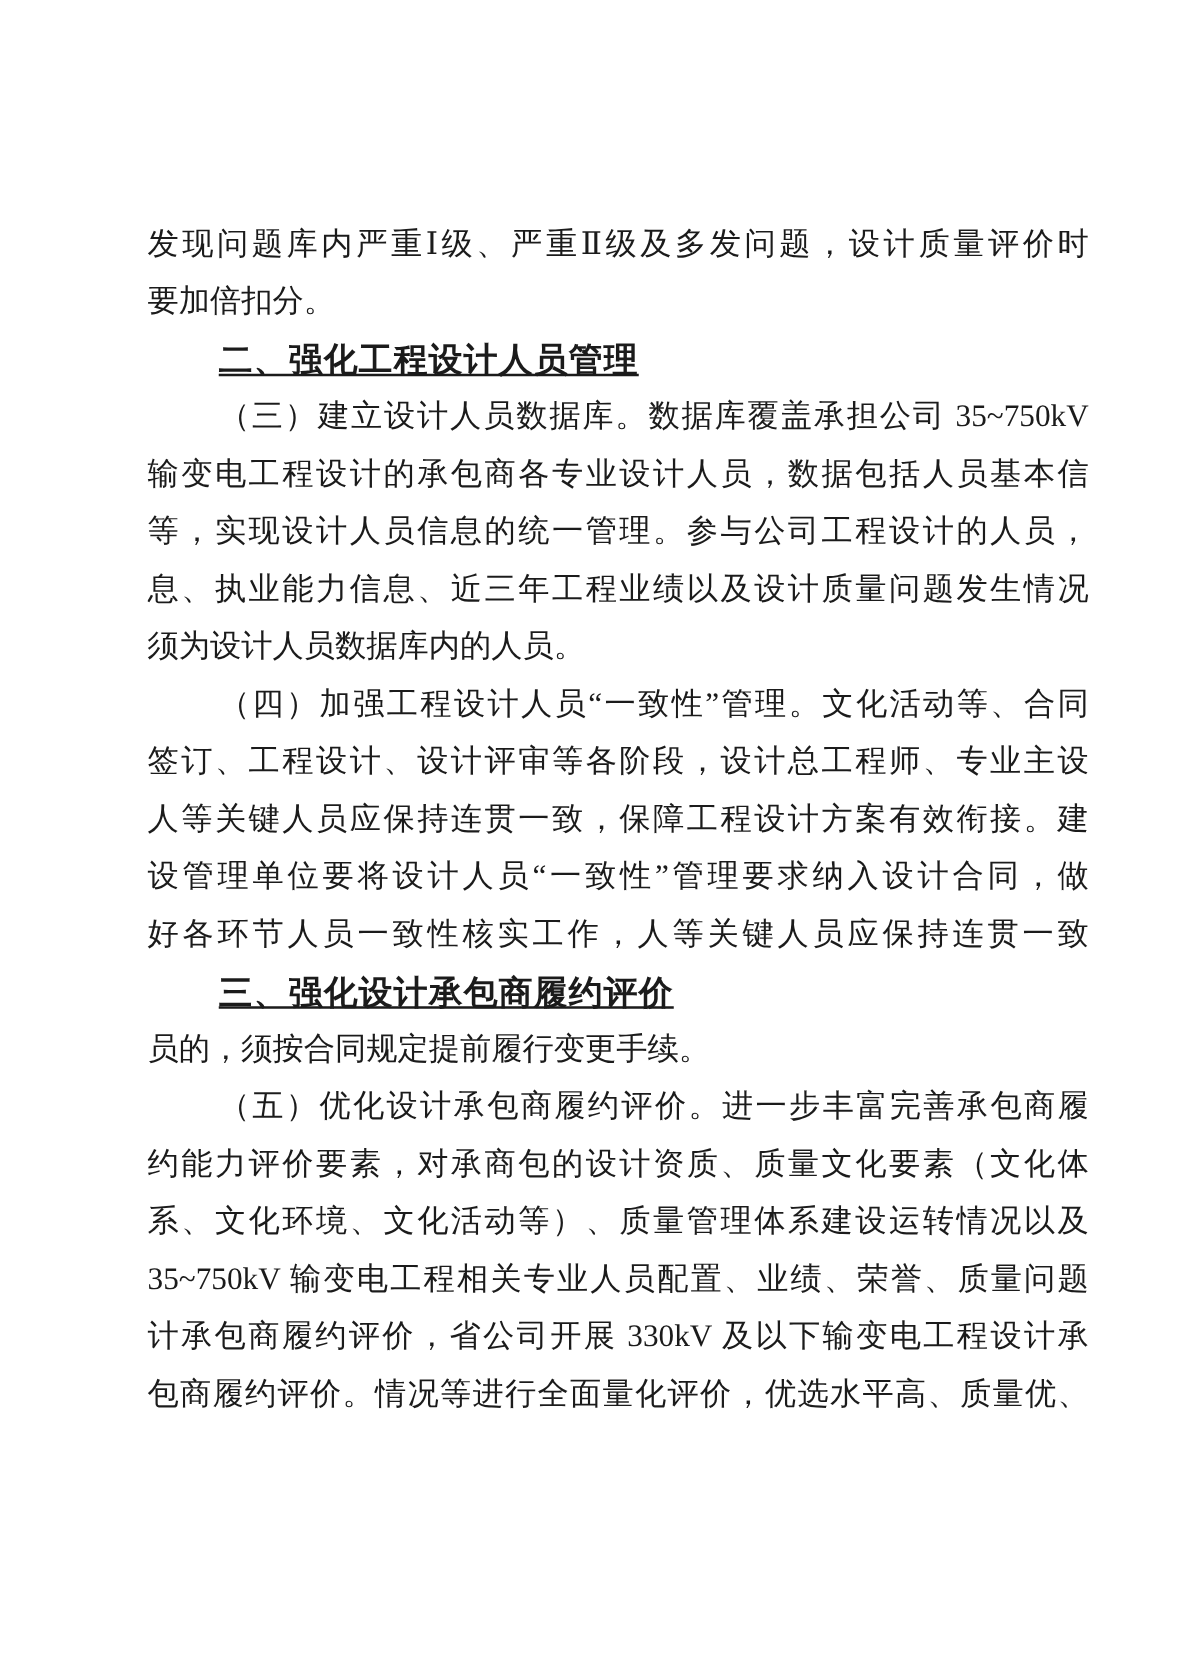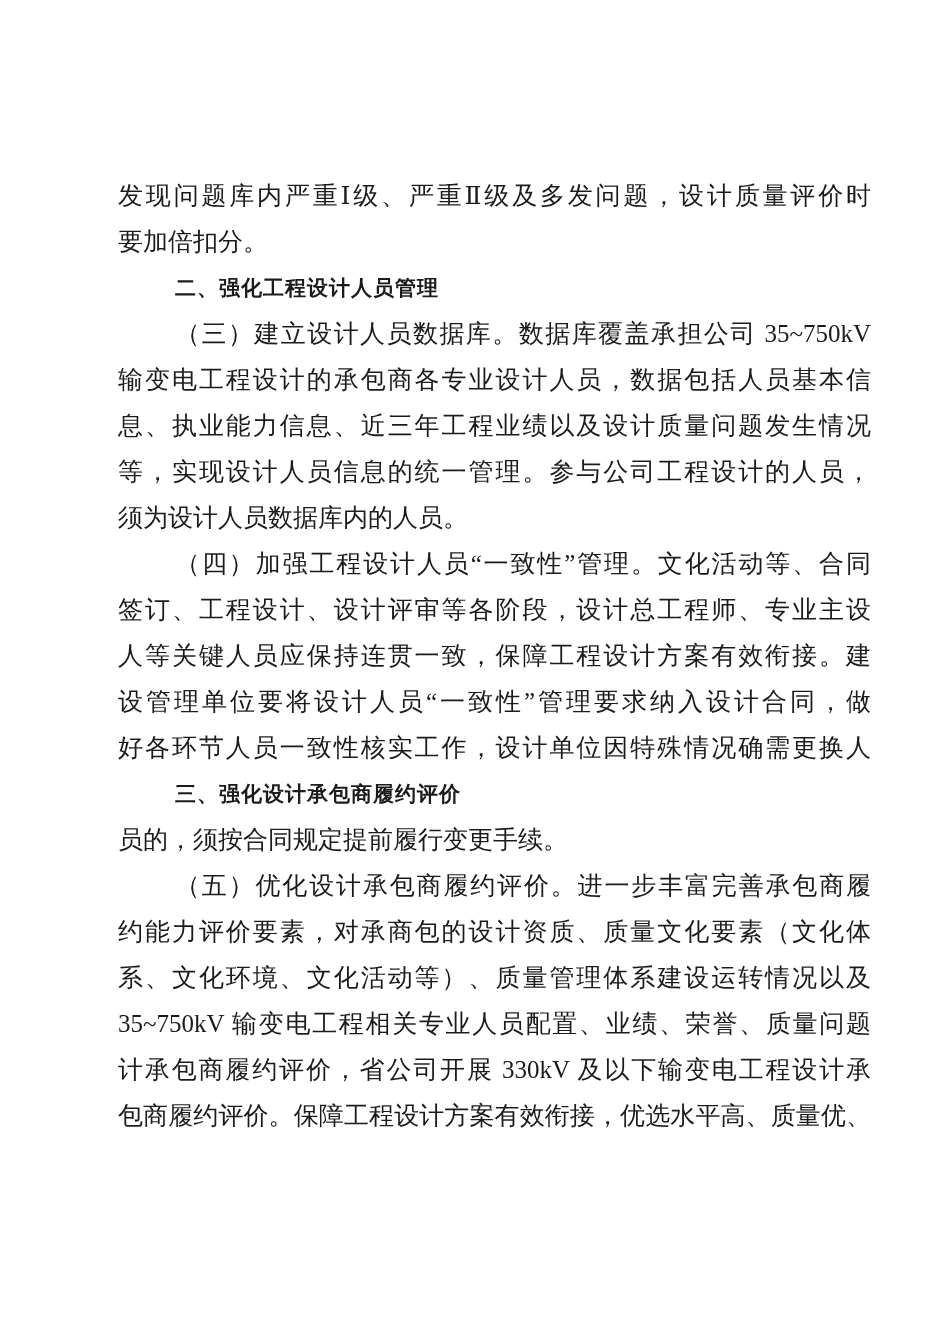--- a/index.html
+++ b/index.html
@@ -24,23 +24,24 @@
     font-size: 25px;
     text-align: justify;
     overflow: hidden;
     white-space: normal;
   }
   .line.j { text-align-last: justify; }
   .line.ind { text-indent: 57px; }
   .line.hd {
     font-weight: 700;
     font-family: "Liberation Sans", "DejaVu Sans", sans-serif;
-    font-size: 21px;
+    font-size: 27px;
     text-align-last: left;
     letter-spacing: 1px;
+    text-decoration: underline;
   }
   .bp { font-weight: 400; }
   .page-number {
     position: absolute;
     top: 1196px;
     right: 132px;
     height: 40px;
     line-height: 40px;
     font-size: 25px;
     letter-spacing: 3px;
@@ -50,31 +51,31 @@
 </head>
 <body>
 
 <div class="page">
   <main class="text-block">
     <div class="line j">发现问题库内严重Ⅰ级、严重Ⅱ级及多发问题，设计质量评价时</div>
     <div class="line">要加倍扣分。</div>
     <div class="line hd ind">二、强化工程设计人员管理</div>
     <div class="line j ind"><span class="bp">（三）建立设计人员数据库。</span><span>数据库覆盖承担公司 35~750kV</span></div>
     <div class="line j">输变电工程设计的承包商各专业设计人员，数据包括人员基本信</div>
+    <div class="line j">等，实现设计人员信息的统一管理。参与公司工程设计的人员，</div>
     <div class="line j">息、执业能力信息、近三年工程业绩以及设计质量问题发生情况</div>
-    <div class="line j">等，实现设计人员信息的统一管理。参与公司工程设计的人员，</div>
     <div class="line">须为设计人员数据库内的人员。</div>
     <div class="line j ind"><span class="bp">（四）加强工程设计人员“一致性”管理。</span><span>文化活动等、合同</span></div>
     <div class="line j">签订、工程设计、设计评审等各阶段，设计总工程师、专业主设</div>
     <div class="line j">人等关键人员应保持连贯一致，保障工程设计方案有效衔接。建</div>
     <div class="line j">设管理单位要将设计人员“一致性”管理要求纳入设计合同，做</div>
-    <div class="line j">好各环节人员一致性核实工作，设计单位因特殊情况确需更换人</div>
+    <div class="line j">好各环节人员一致性核实工作，人等关键人员应保持连贯一致</div>
     <div class="line hd ind">三、强化设计承包商履约评价</div>
     <div class="line">员的，须按合同规定提前履行变更手续。</div>
     <div class="line j ind"><span class="bp">（五）优化设计承包商履约评价。</span><span>进一步丰富完善承包商履</span></div>
     <div class="line j">约能力评价要素，对承商包的设计资质、质量文化要素（文化体</div>
     <div class="line j">系、文化环境、文化活动等）、质量管理体系建设运转情况以及</div>
     <div class="line j">35~750kV 输变电工程相关专业人员配置、业绩、荣誉、质量问题</div>
     <div class="line j">计承包商履约评价，省公司开展 330kV 及以下输变电工程设计承</div>
-    <div class="line j">包商履约评价。保障工程设计方案有效衔接，优选水平高、质量优、</div>
+    <div class="line j">包商履约评价。情况等进行全面量化评价，优选水平高、质量优、</div>
   </main>
   <div class="page-number">— 3 —</div>
 </div>
 
 </body></html>

